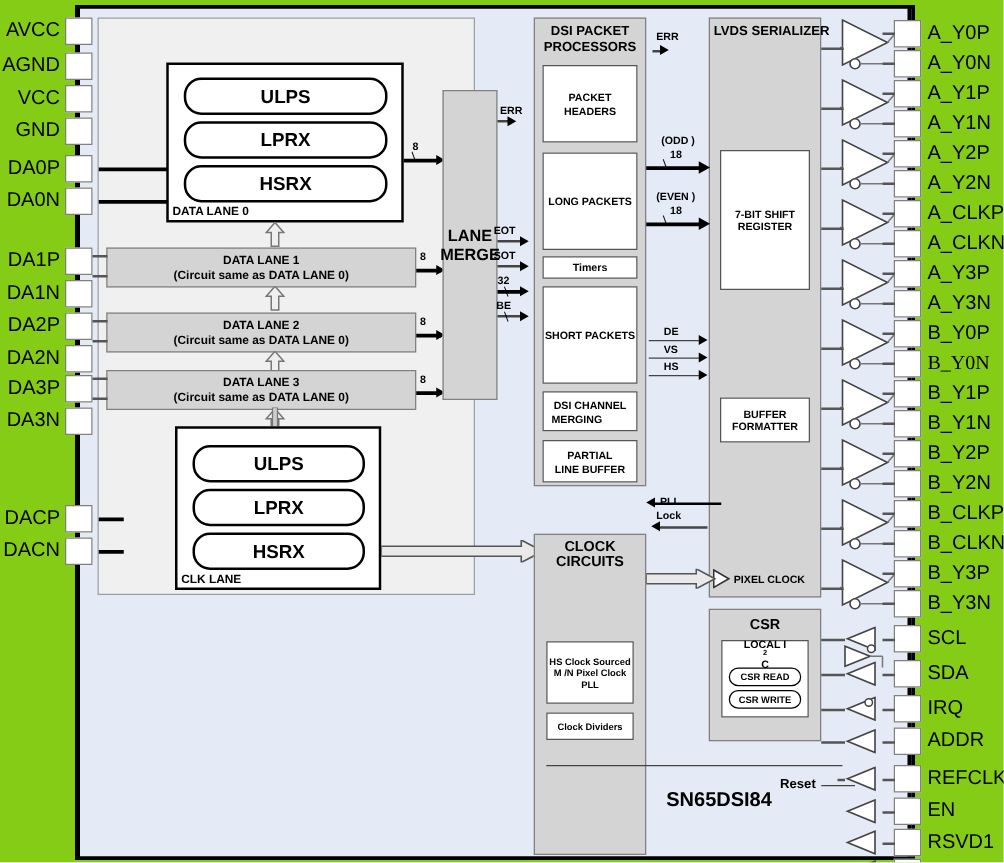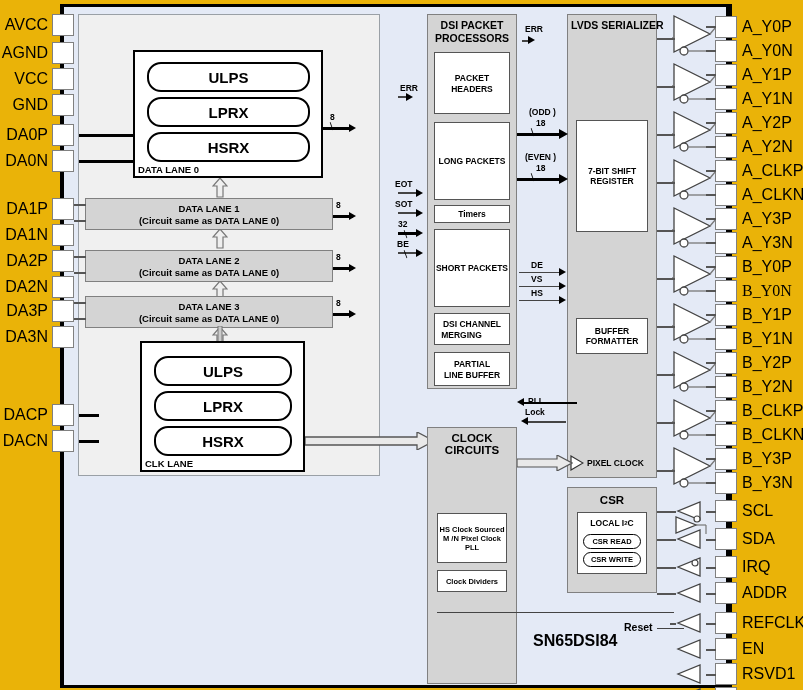--- a/index.html
+++ b/index.html
@@ -1,17 +1,17 @@
 <!DOCTYPE html>
 <html><head>
 <meta charset="utf-8">
 <style>
   html,body{margin:0;padding:0;background:#fff;}
   body{font-family:"Liberation Sans",sans-serif;}
-  #root{position:relative;width:803px;height:690px;overflow:hidden;background:#eab308;}
+  #root{position:relative;width:803px;height:690px;overflow:hidden;background:#84cc16;}
   .abs{position:absolute;box-sizing:border-box;}
 
   
   #chip{left:60px;top:4px;width:672px;height:684px;background:#e4eaf6;border:3px solid #000;}
   #dsi-region{left:78px;top:14px;width:302px;height:462px;background:#f0f0f0;border:1.5px solid #9aa0a6;}
 
   
   .pinbox{width:22px;height:22px;background:#fff;border:1.5px solid #808080;}
   .pinrail{background:#000;}
   .pinlabel{font-size:16px;color:#000;white-space:nowrap;line-height:22px;}
@@ -145,20 +145,24 @@
 
   <div class="abs wire" style="left:79px;top:414px;width:20px;height:2.5px;"></div>
   <div class="abs wire" style="left:79px;top:440px;width:20px;height:2.5px;"></div>
 
   <div class="abs" style="left:305px;top:432px;width:130px;height:18px;">
     <svg width="130" height="18" viewBox="0 0 130 18">
       <polygon points="0,5 112,5 112,0 129,9 112,18 112,13 0,13" fill="#e9e9e9" stroke="#555" stroke-width="1.3"></polygon>
     </svg>
   </div>
 
+  <div class="abs gbox t-c" style="left:354px;top:72px;width:44px;height:248px;flex-direction:column;">
+    <div class="lbl13">LANE</div>
+    <div class="lbl13">MERGE</div>
+  </div>
 
   <div id="merge-outputs">
       <div class="abs wire-thin" style="left:398px;top:96px;width:10px;height:1.6px;"></div>
       <div class="abs arrowhead" style="left:406px;top:92.5px;"></div>
       <div class="abs lbl8" style="left:400px;top:83px;">ERR</div>
       <div class="abs wire-thin" style="left:398px;top:192px;width:20px;height:1.6px;"></div>
       <div class="abs arrowhead" style="left:416px;top:188.5px;"></div>
       <div class="abs lbl8" style="left:395px;top:179px;">EOT</div>
       <div class="abs wire-thin" style="left:398px;top:212px;width:20px;height:1.6px;"></div>
       <div class="abs arrowhead" style="left:416px;top:208.5px;"></div>
@@ -259,21 +263,21 @@
       <polygon points="0,4 40,4 40,0 55,8 40,16 40,12 0,12" fill="#e9e9e9" stroke="#555" stroke-width="1.2"></polygon>
     </svg>
   </div>
 
   <div class="abs wire" style="left:523px;top:402px;width:54px;height:1.6px;"></div>
   <div class="abs arrowhead-l" style="left:517px;top:398px;"></div>
 
   <div class="abs gbox" style="left:567px;top:487px;width:90px;height:106px;"></div>
   <div class="abs t-c lbl11" style="left:567px;top:492px;width:90px;height:16px;">CSR</div>
   <div class="abs wbox" style="left:577px;top:512px;width:70px;height:62px;"></div>
-  <div class="abs lbl8 t-c" style="left:577px;top:516px;width:70px;height:14px;">
+  <div class="abs lbl8 t-c" style="left:577px;top:516px;width:70px;height:14px;flex-direction:column;">
     <span>LOCAL I</span>
       <sup style="font-size:6px;">2</sup>
       <span>C</span>
   </div>
   <div class="abs t-c lbl7" style="left:583px;top:534px;width:58px;height:15px;border:1.5px solid #000;border-radius:9px;background:#fff;">CSR READ</div>
   <div class="abs t-c lbl7" style="left:583px;top:552px;width:58px;height:15px;border:1.5px solid #000;border-radius:9px;background:#fff;">CSR WRITE</div>
 
   <div class="abs" style="left:533px;top:632px;font-size:16px;font-weight:bold;">SN65DSI84</div>
 
   <div class="abs lbl10" style="left:624px;top:621px;">Reset</div>

